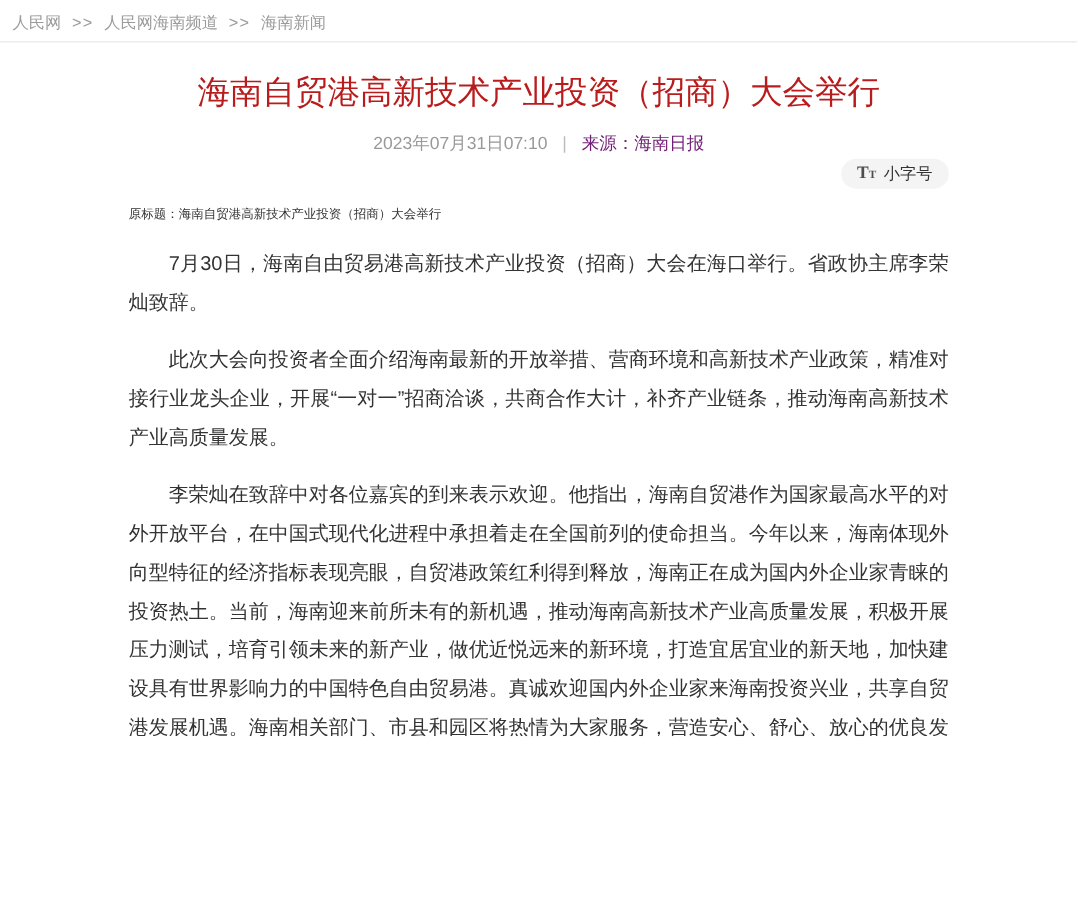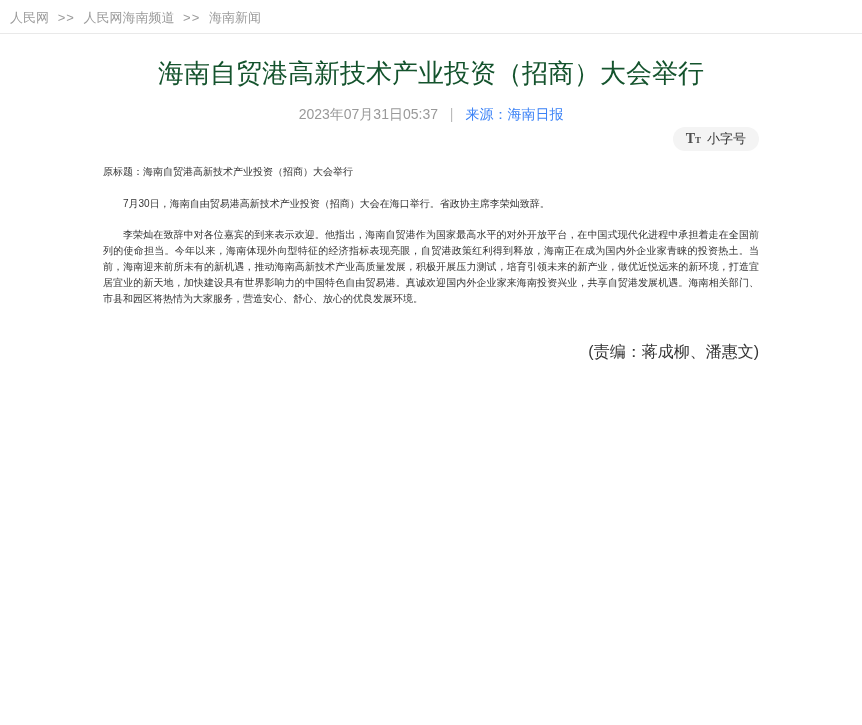--- a/index.html
+++ b/index.html
@@ -36,41 +36,41 @@
     border-bottom: 1px solid #e9e9e9;
     height: 0;
   }
   .content {
     width: 656px;
     margin: 0 auto;
   }
   h1.article-title {
     font-size: 26px;
     font-weight: 400;
-    color: #14532d;
+    color: #b91c1c;
     text-align: center;
     margin: 22px 0 0 0;
     line-height: 34px;
   }
   .subtitle {
     text-align: center;
     font-size: 14px;
     color: #999999;
     margin-top: 10px;
     line-height: 17px;
   }
   .meta {
     text-align: center;
     font-size: 14px;
     color: #999999;
     margin-top: 16px;
     line-height: 17px;
   }
   .meta .pipe { margin: 0 8px; color: #bbbbbb; }
-  .meta .source-label, .meta .source-name { color: #3b82f6; }
+  .meta .source-label, .meta .source-name { color: #701a75; }
   .meta .source-name { cursor: pointer; }
   .toolbar {
     display: flex;
     justify-content: flex-end;
     margin-top: 4px;
     height: 24px;
   }
   .font-size-btn {
     display: inline-flex;
     align-items: center;
@@ -97,23 +97,23 @@
     font-weight: 700;
     font-family: "Liberation Serif", "DejaVu Serif", serif;
   }
   .original-title {
     font-size: 10px;
     color: #333333;
     margin: 12px 0 0 0;
     line-height: 18px;
   }
   .article-body p {
-    font-size: 10px;
+    font-size: 16px;
     color: #333333;
-    line-height: 16px;
+    line-height: 31px;
     text-indent: 2em;
     margin: 15px 0 0 0;
     text-align: justify;
   }
   .editor-note {
     text-align: right;
     font-size: 16px;
     color: #333333;
     margin-top: 36px;
     line-height: 17px;
@@ -133,39 +133,40 @@
   </div>
 
   <div class="top-divider"></div>
 
   <div class="content">
 
     <h1 class="article-title">海南自贸港高新技术产业投资（招商）大会举行</h1>
 
 
     <div class="meta">
-      <span>2023年07月31日05:37</span>
+      <span>2023年07月31日07:10</span>
       <span class="pipe">|</span>
       <span class="source-label">来源：</span><span class="source-name">海南日报</span>
     </div>
 
     <div class="toolbar">
       <button class="font-size-btn">
         <span class="tt">
             <span class="t-big">T</span>
             <span class="t-small">T</span>
           </span>
         <span>小字号</span>
       </button>
     </div>
 
     <p class="original-title">原标题：海南自贸港高新技术产业投资（招商）大会举行</p>
 
     <div class="article-body">
       <p>7月30日，海南自由贸易港高新技术产业投资（招商）大会在海口举行。省政协主席李荣灿致辞。</p>
+      <p>此次大会向投资者全面介绍海南最新的开放举措、营商环境和高新技术产业政策，精准对接行业龙头企业，开展“一对一”招商洽谈，共商合作大计，补齐产业链条，推动海南高新技术产业高质量发展。</p>
       <p>李荣灿在致辞中对各位嘉宾的到来表示欢迎。他指出，海南自贸港作为国家最高水平的对外开放平台，在中国式现代化进程中承担着走在全国前列的使命担当。今年以来，海南体现外向型特征的经济指标表现亮眼，自贸港政策红利得到释放，海南正在成为国内外企业家青睐的投资热土。当前，海南迎来前所未有的新机遇，推动海南高新技术产业高质量发展，积极开展压力测试，培育引领未来的新产业，做优近悦远来的新环境，打造宜居宜业的新天地，加快建设具有世界影响力的中国特色自由贸易港。真诚欢迎国内外企业家来海南投资兴业，共享自贸港发展机遇。海南相关部门、市县和园区将热情为大家服务，营造安心、舒心、放心的优良发展环境。</p>
     </div>
 
     <div class="editor-note">(责编：蒋成柳、潘惠文)</div>
 
   </div>
 
 </div>
 
 </body></html>

